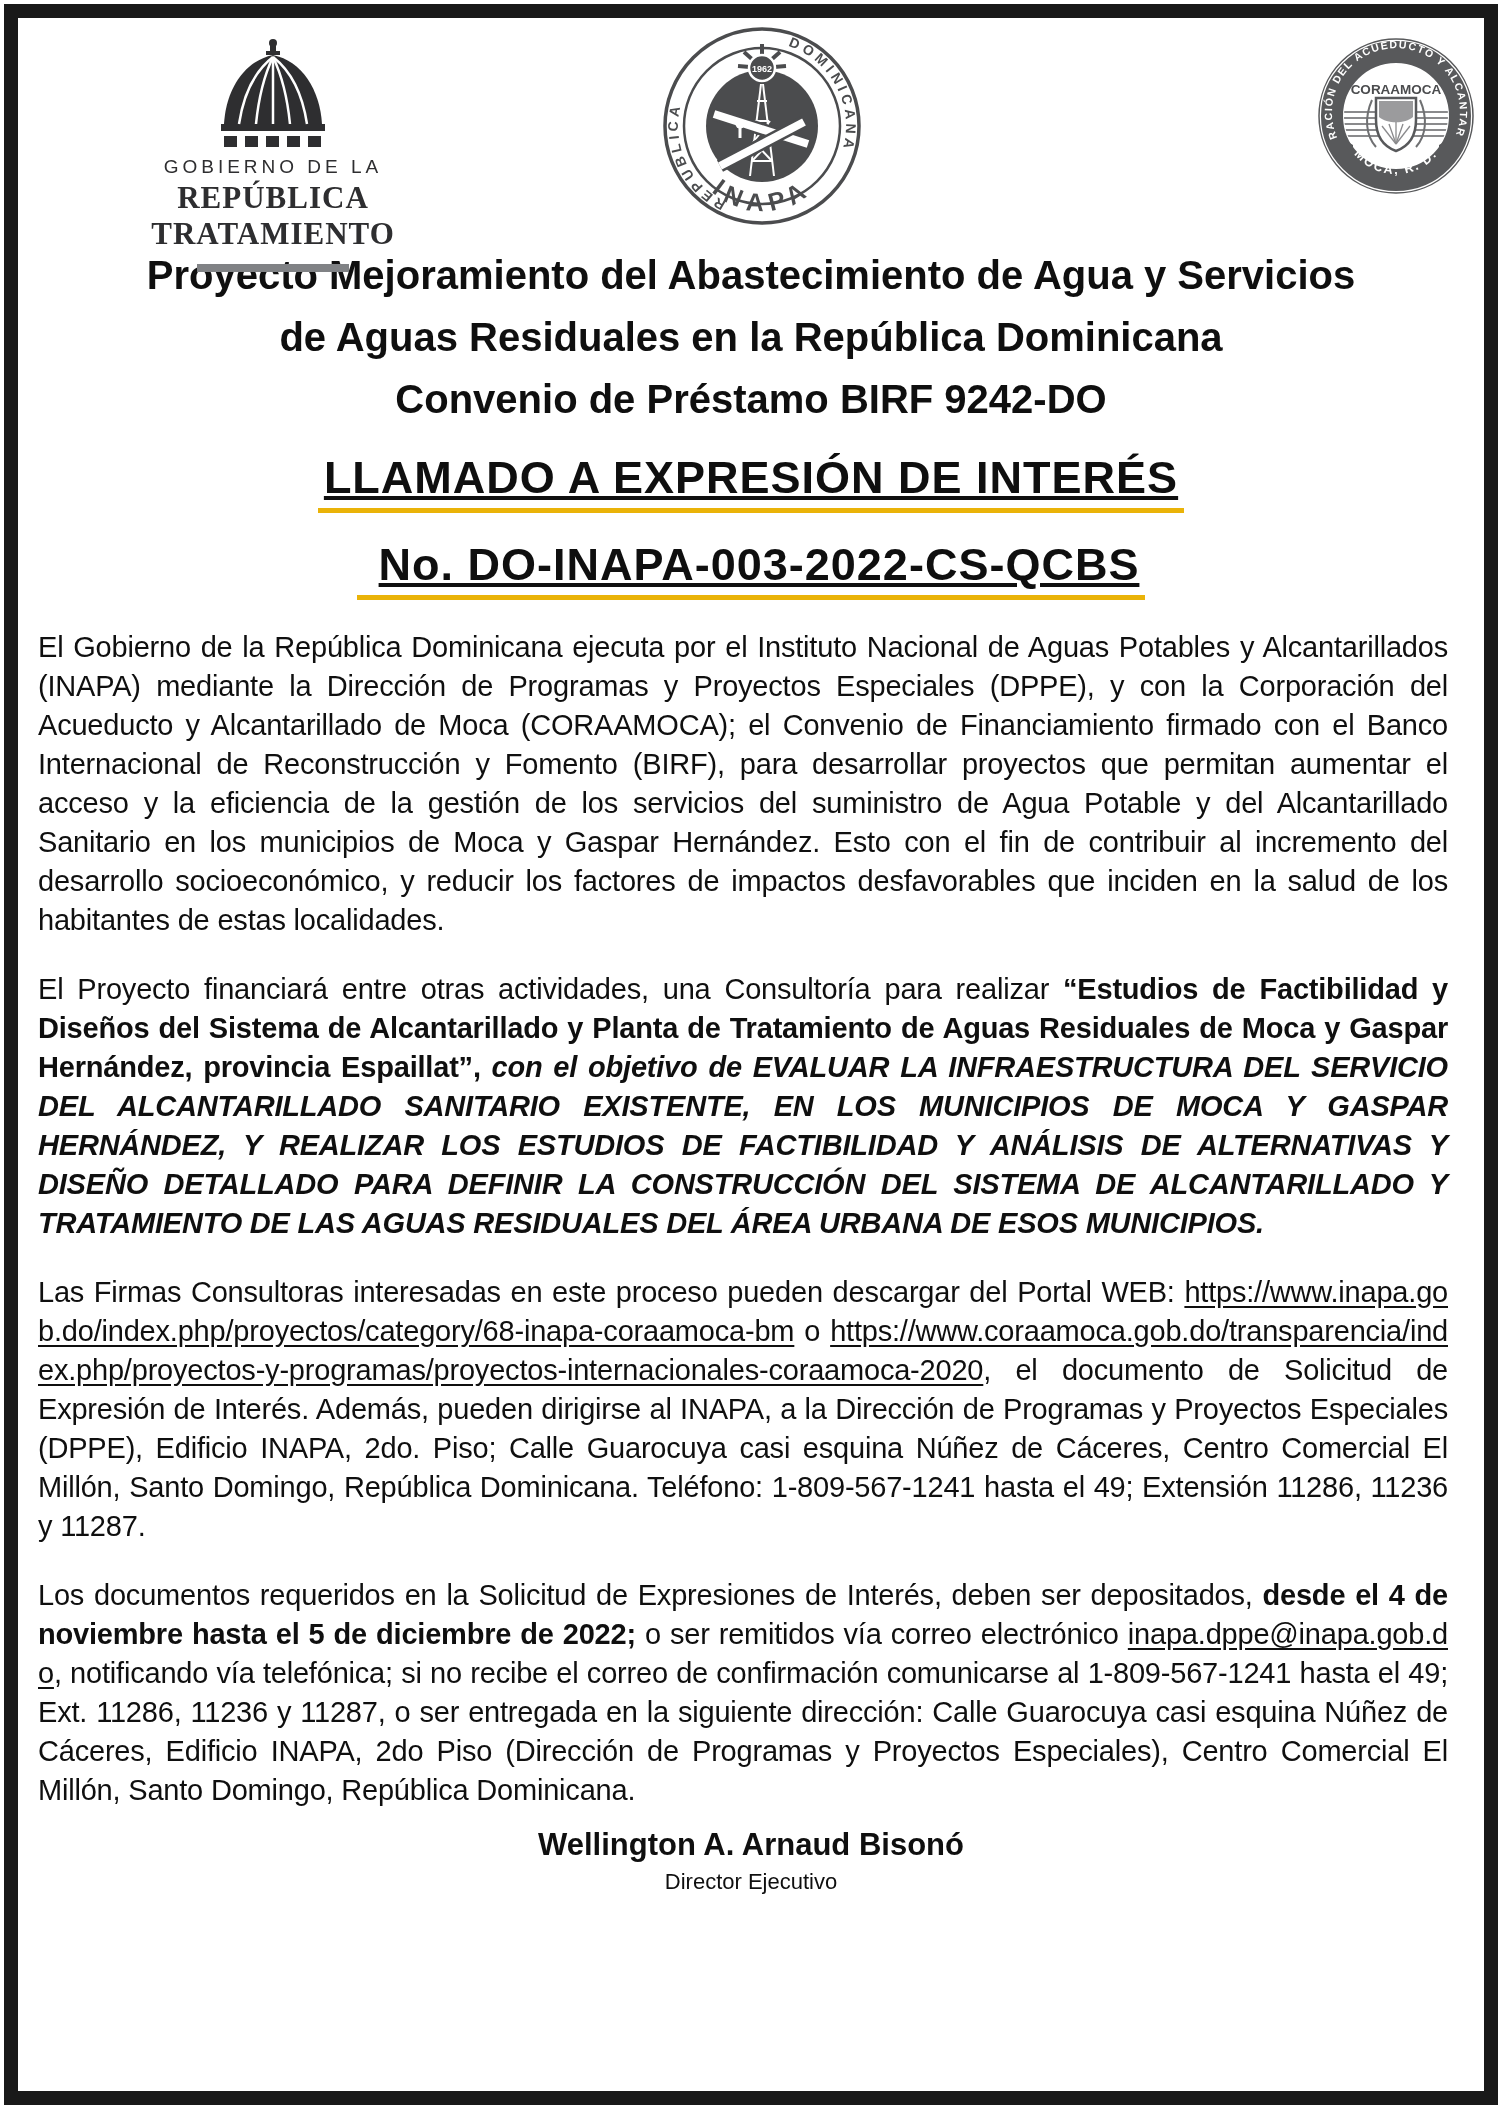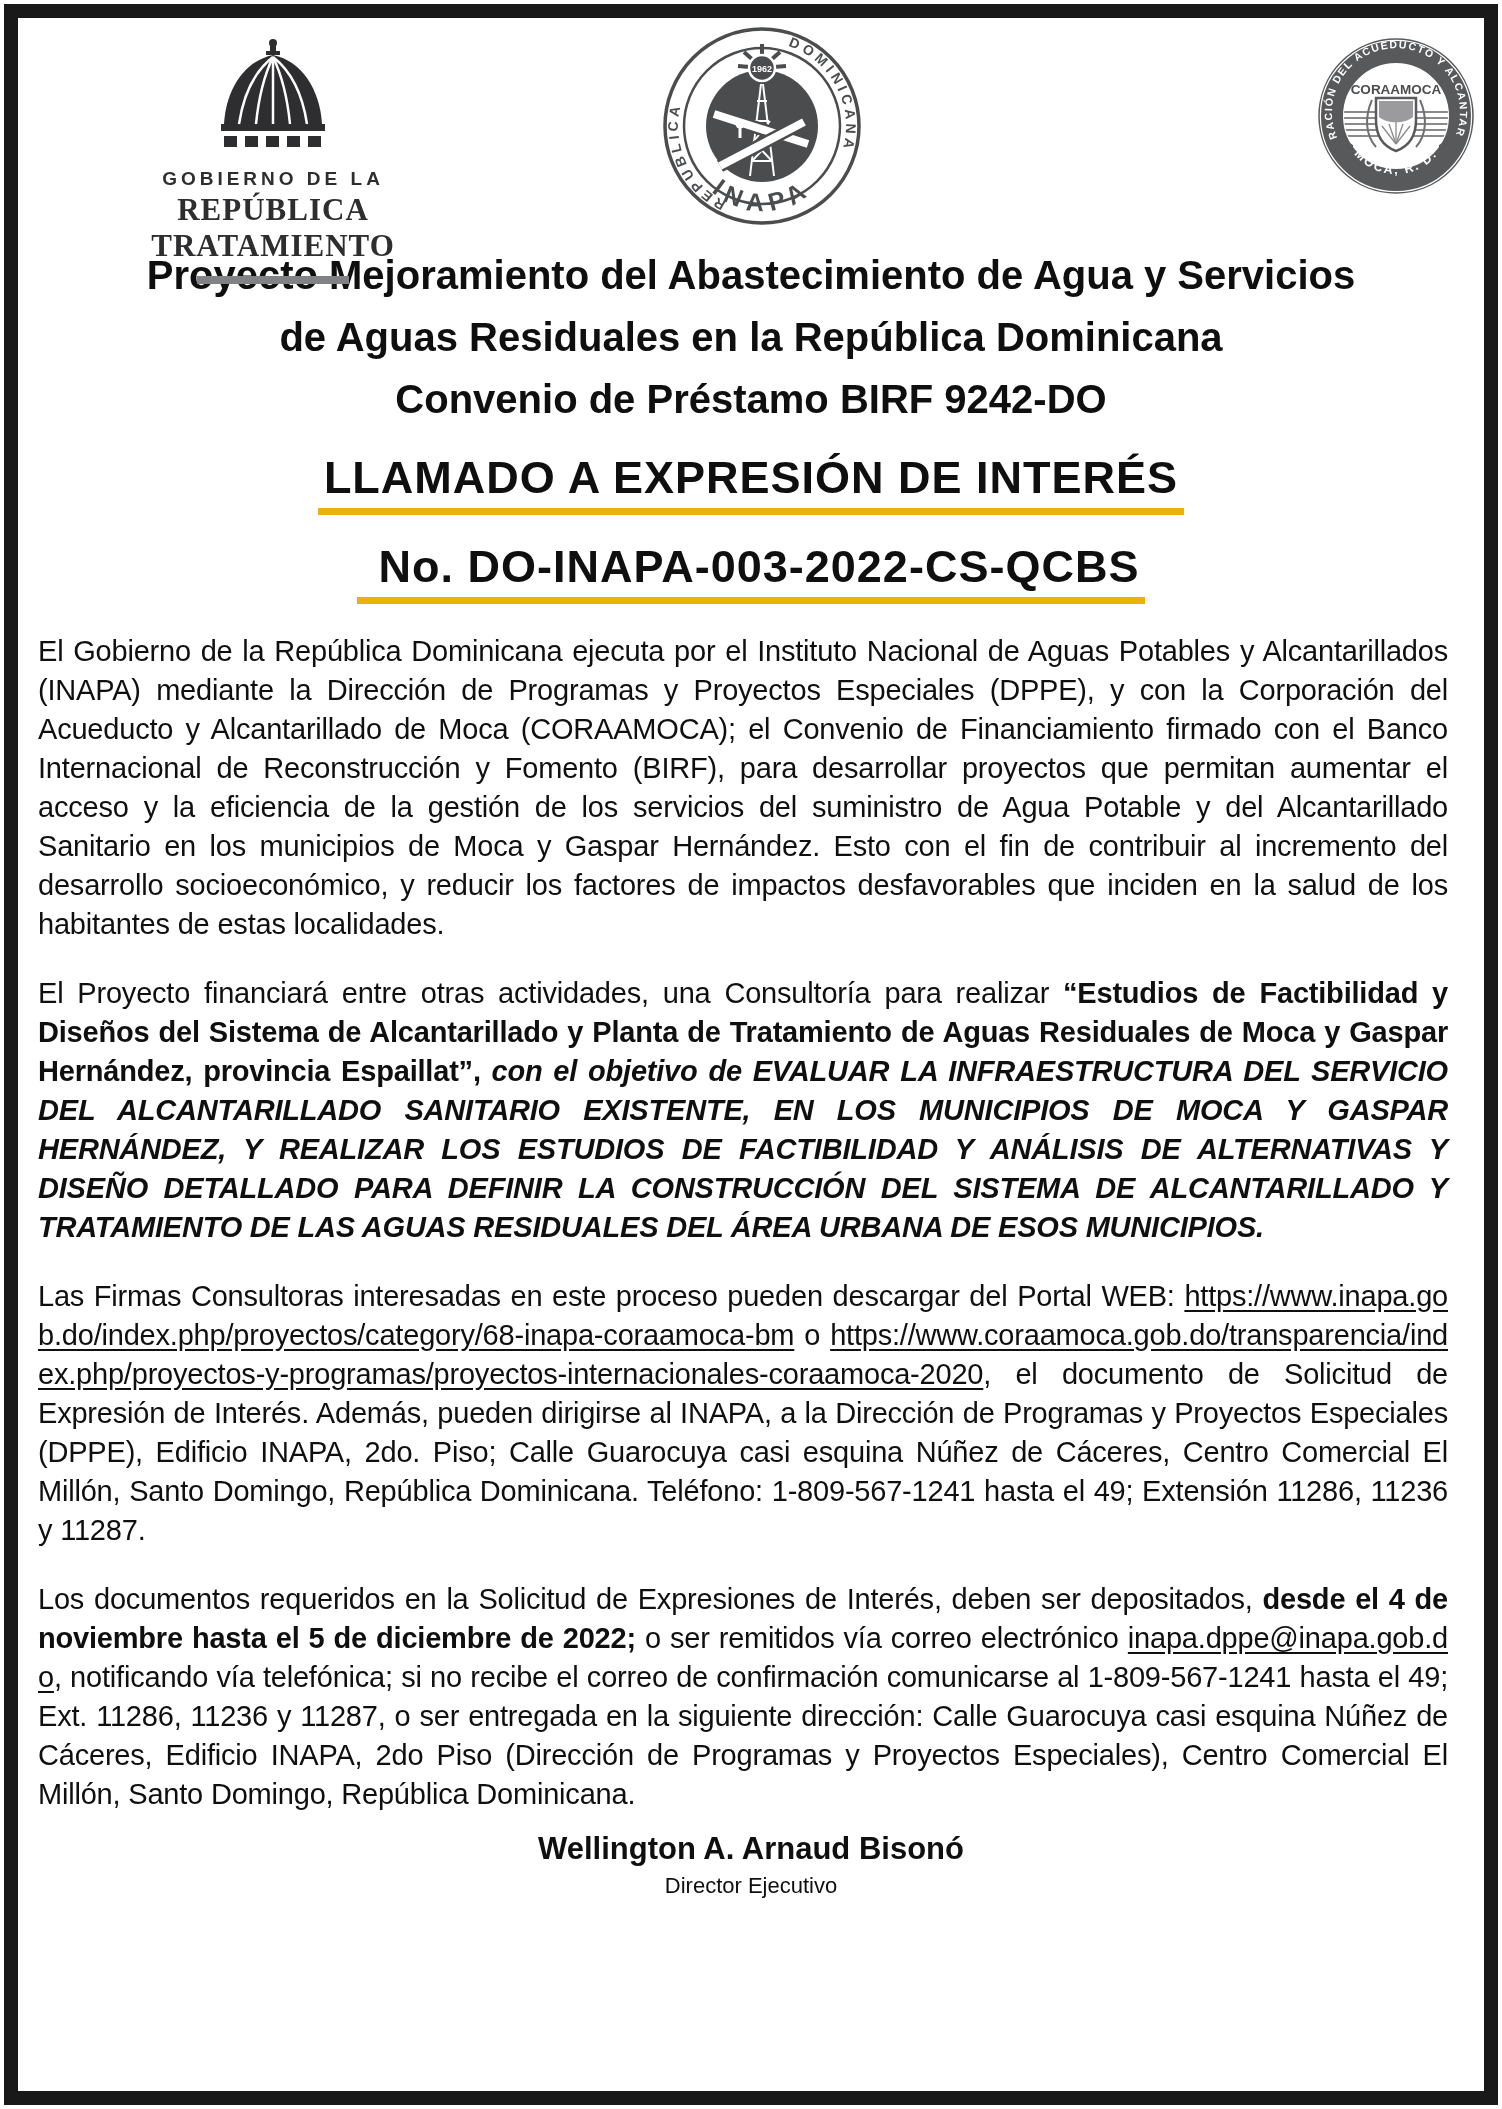--- a/index.html
+++ b/index.html
@@ -6,35 +6,35 @@
   .sheet{
     position:relative;width:1502px;height:2109px;background:#ffffff;
     font-family:"Liberation Sans",sans-serif;color:#0f0f0f;overflow:hidden;
   }
   .frame{position:absolute;inset:4px;border:14px solid #191919;pointer-events:none;}
   .inner{position:absolute;inset:18px;padding:0 20px;overflow:hidden;}
 
   
   .hdr{position:relative;height:214px;}
   .gov{position:absolute;left:60px;top:20px;width:350px;text-align:center;}
-  .gov .g1{font-size:19px;font-weight:bold;letter-spacing:4px;margin-top:12px;color:#2e2e30;}
+  .gov .g1{font-size:19px;font-weight:normal;letter-spacing:4px;margin-top:0;color:#2e2e30;}
   .gov .g2{font-family:"Liberation Serif",serif;font-size:31px;font-weight:bold;letter-spacing:1px;color:#2e2e30;margin-top:2px;}
   .gov .bar{width:152px;height:8px;background:#808285;margin:12px auto 0 auto;}
   .inapa{position:absolute;left:624px;top:8px;}
   .cora{position:absolute;left:1278px;top:18px;text-align:center;}
   .sealtxt{font-family:"Liberation Sans",sans-serif;font-weight:bold;}
 
   
   .title{margin-top:12px;text-align:center;font-weight:bold;font-size:40px;line-height:62px;}
   .h1,.h2{text-align:center;}
   .h1{margin-top:22px;}
   .h2{margin-top:26px;}
   .h1 span,.h2 span{
     display:inline-block;font-weight:bold;font-size:45px;letter-spacing:1px;
-    border-bottom:7px solid #eab308;padding:0 6px 4px 6px;
+    border-bottom:5px solid #eab308;padding:0 6px 4px 6px;text-decoration:underline;
   }
   .h2 span{padding-left:22px;}
 
   
   .bodytext{margin-top:28px;}
   p.para{
     margin:30px 16px 0 0;text-align:justify;
     font-size:29px;line-height:39px;letter-spacing:-0.2px;
   }
   p.para:first-child{margin-top:0;}

